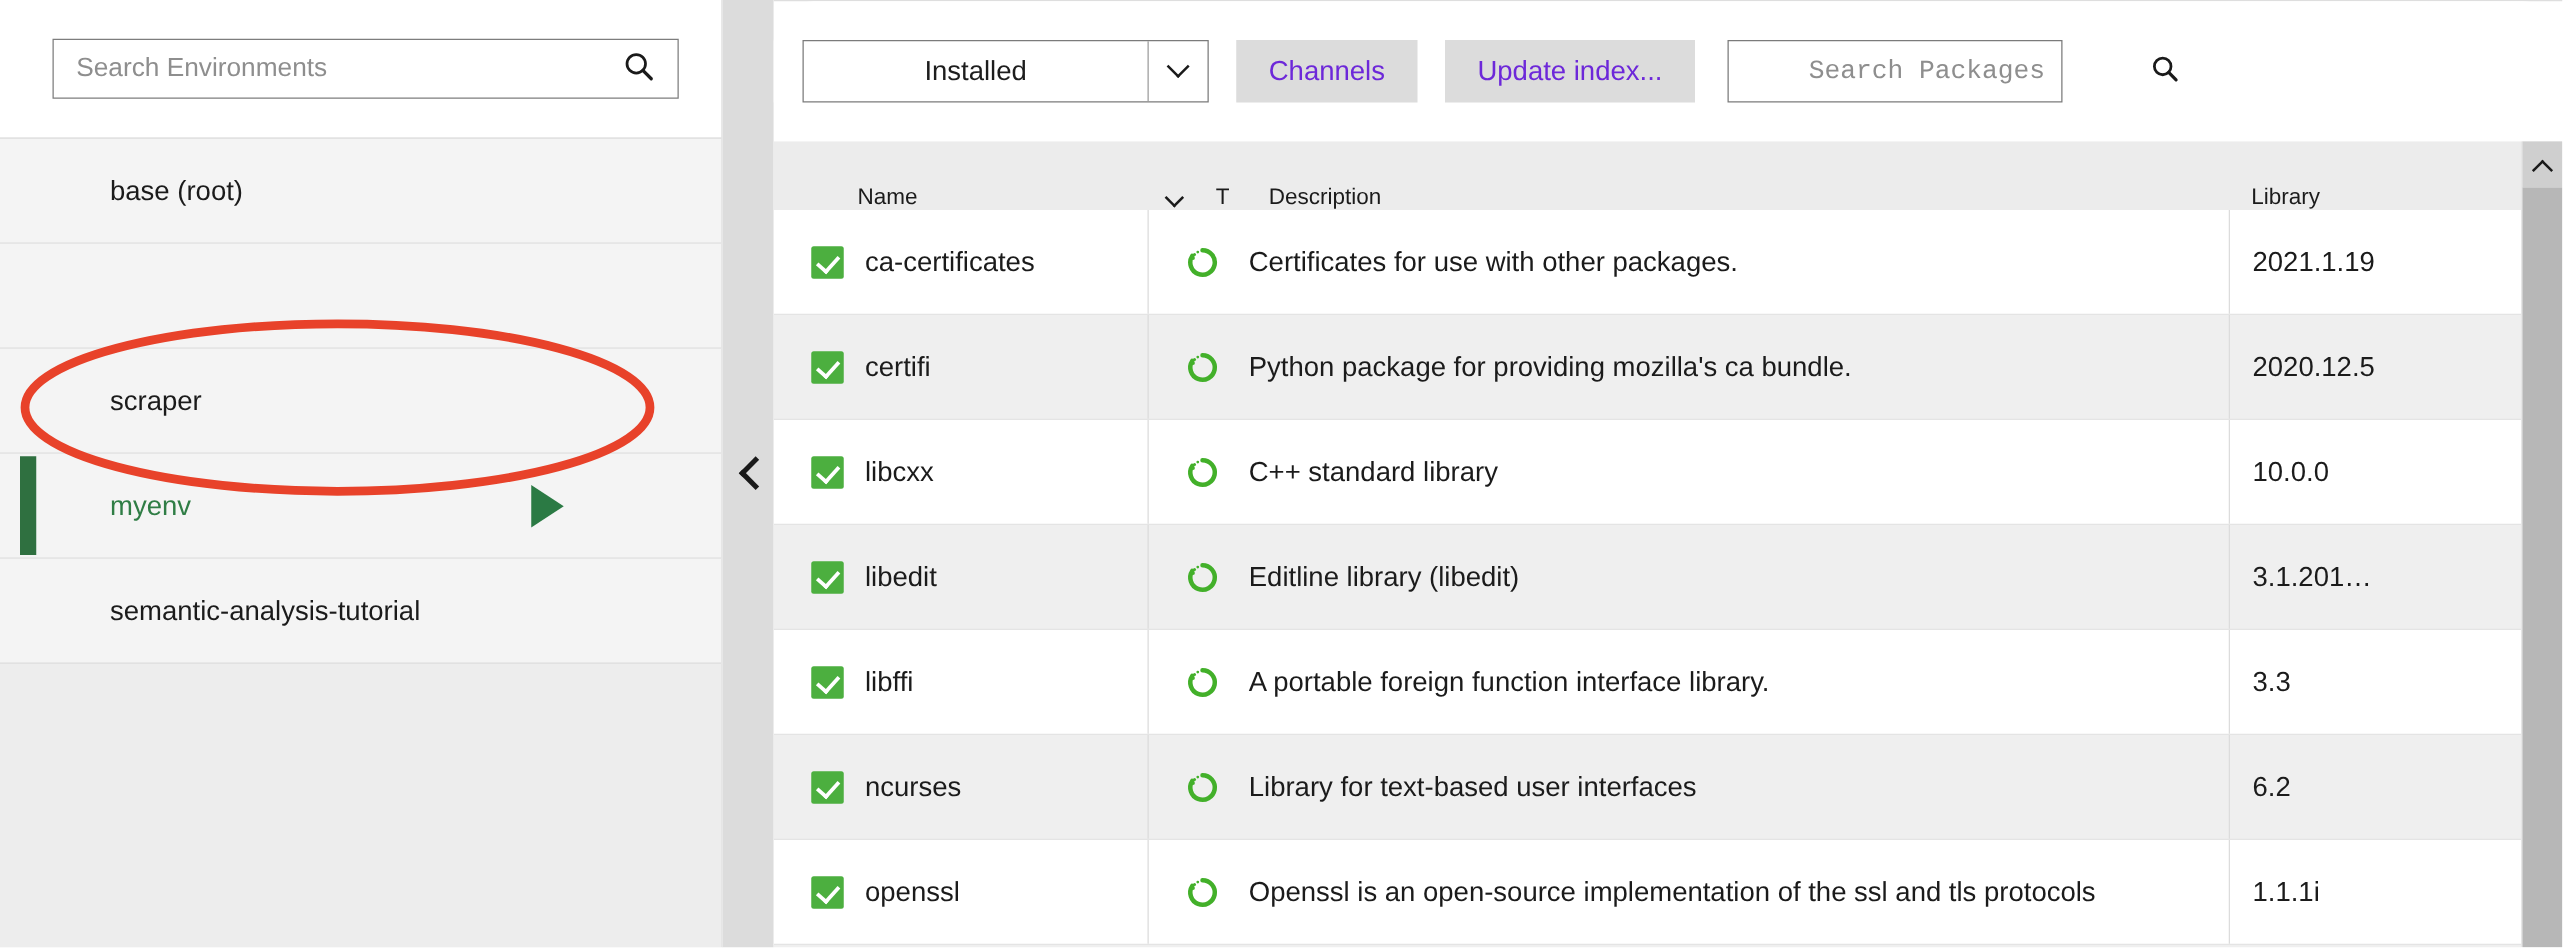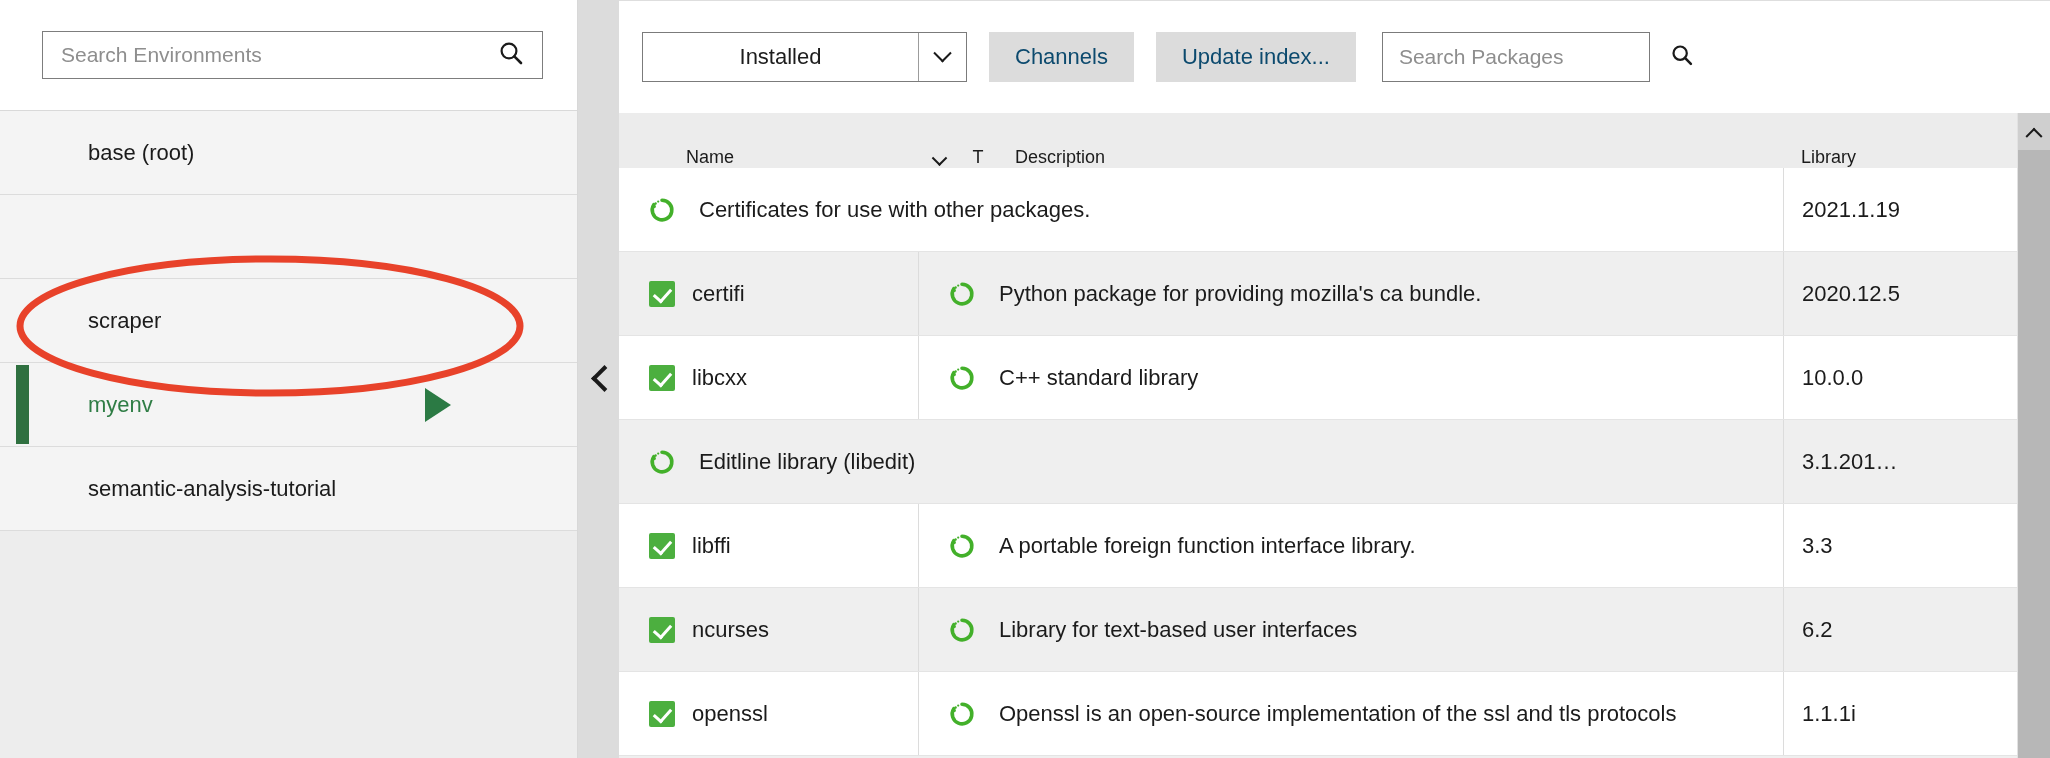--- a/index.html
+++ b/index.html
@@ -177,41 +177,42 @@
     border-bottom: 2.5px solid #1a1a1a;
     transform: rotate(45deg) translate(-3px,-3px);
   }
 
   .tb-btn {
     height: 50px;
     background: #dcdcdc;
     border: none;
     font-family: "Liberation Sans", sans-serif;
     font-size: 22px;
-    color: #0c4a6e;
+    color: #6d28d9;
     padding: 0 26px;
     cursor: pointer;
   }
 
   .pkg-search-box {
     width: 268px;
     height: 50px;
     border: 1px solid #7b7b7b;
     background: #ffffff;
     display: flex;
     align-items: center;
     padding: 0 14px 0 16px;
     margin-left: 4px;
   }
   .pkg-search-box input {
     flex: 1;
     border: none; outline: none; background: transparent;
-    font-family: Liberation Sans, sans-serif;
+    font-family: Liberation Mono, monospace;
     font-size: 21px;
     color: #3a3a3a;
+    margin-left: 48px;
   }
   .pkg-search-box input::placeholder { color: #8e8e8e; }
 
   .search-glyph { flex: 0 0 auto; display: block; }
 
   
   .pkg-table-area {
     flex: 1;
     display: flex;
     overflow: hidden;
@@ -414,20 +415,24 @@
           <span class="col-name">Name</span>
           <span class="col-sort">
             <span class="chev-dn" style="width:11px;height:11px;border-width:2px;"></span>
           </span>
           <span class="col-t">T</span>
           <span class="col-desc">Description</span>
           <span class="col-ver">Library</span>
         </div>
 
         <div class="pkg-row">
+          <span class="cell-name">
+            <span class="cbox"></span>
+            <span>ca-certificates</span>
+          </span>
           <span class="cell-icon">
             <svg width="26" height="26" viewBox="0 0 26 26">
               <path d="M13 3.2a9.8 9.8 0 1 1-8.2 4.5" fill="none" stroke="#43b02a" stroke-width="3.6" stroke-linecap="round"></path>
               <circle cx="5.4" cy="9.4" r="1.5" fill="#43b02a"></circle>
               <circle cx="6.6" cy="6.5" r="1.2" fill="#43b02a"></circle>
               <circle cx="9.2" cy="4.6" r="1.1" fill="#43b02a"></circle>
             </svg>
           </span>
           <span class="cell-desc">Certificates for use with other packages.</span>
           <span class="cell-ver">2021.1.19</span>
@@ -461,20 +466,24 @@
               <circle cx="5.4" cy="9.4" r="1.5" fill="#43b02a"></circle>
               <circle cx="6.6" cy="6.5" r="1.2" fill="#43b02a"></circle>
               <circle cx="9.2" cy="4.6" r="1.1" fill="#43b02a"></circle>
             </svg>
           </span>
           <span class="cell-desc">C++ standard library</span>
           <span class="cell-ver">10.0.0</span>
         </div>
 
         <div class="pkg-row alt">
+          <span class="cell-name">
+            <span class="cbox"></span>
+            <span>libedit</span>
+          </span>
           <span class="cell-icon">
             <svg width="26" height="26" viewBox="0 0 26 26">
               <path d="M13 3.2a9.8 9.8 0 1 1-8.2 4.5" fill="none" stroke="#43b02a" stroke-width="3.6" stroke-linecap="round"></path>
               <circle cx="5.4" cy="9.4" r="1.5" fill="#43b02a"></circle>
               <circle cx="6.6" cy="6.5" r="1.2" fill="#43b02a"></circle>
               <circle cx="9.2" cy="4.6" r="1.1" fill="#43b02a"></circle>
             </svg>
           </span>
           <span class="cell-desc">Editline library (libedit)</span>
           <span class="cell-ver">3.1.201…</span>

